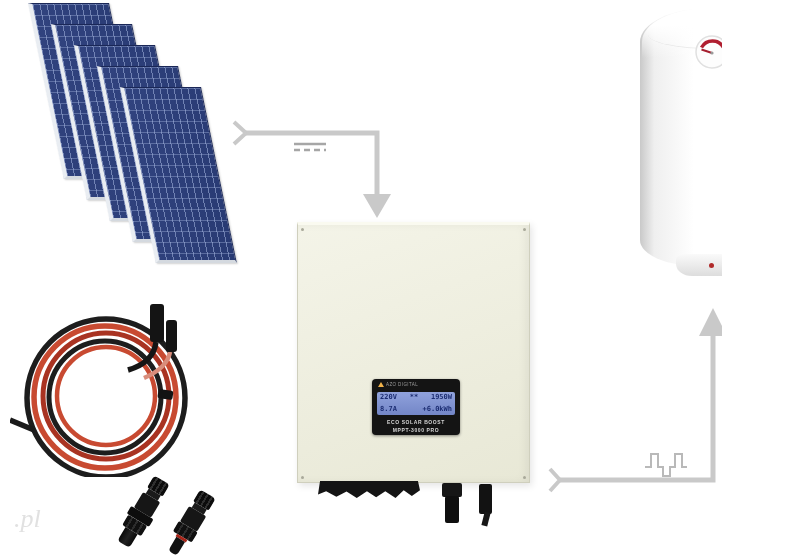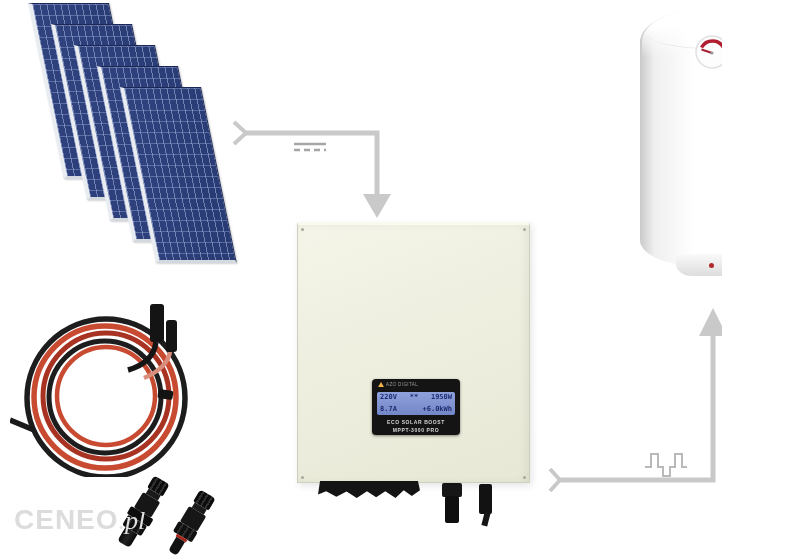--- a/index.html
+++ b/index.html
@@ -200,17 +200,16 @@
       <div class="cap"></div>
       <div class="collar"></div>
       <div class="body"></div>
       <div class="hex"></div>
       <div class="ring"></div>
       <div class="tip"></div>
     </div>
   </div>
 
   <div class="watermark">
-    <span class="wm-main">CENEO</span>
     <span class="wm-suffix">.pl</span>
   </div>
 
 </div>
 
 </body></html>

